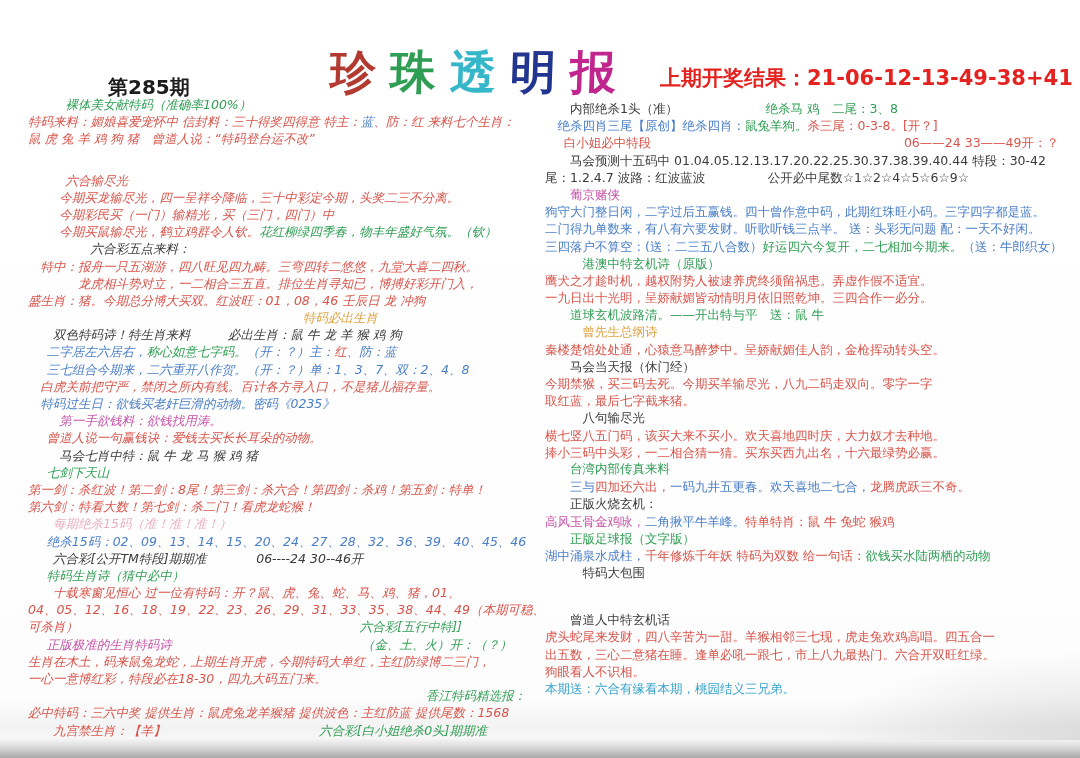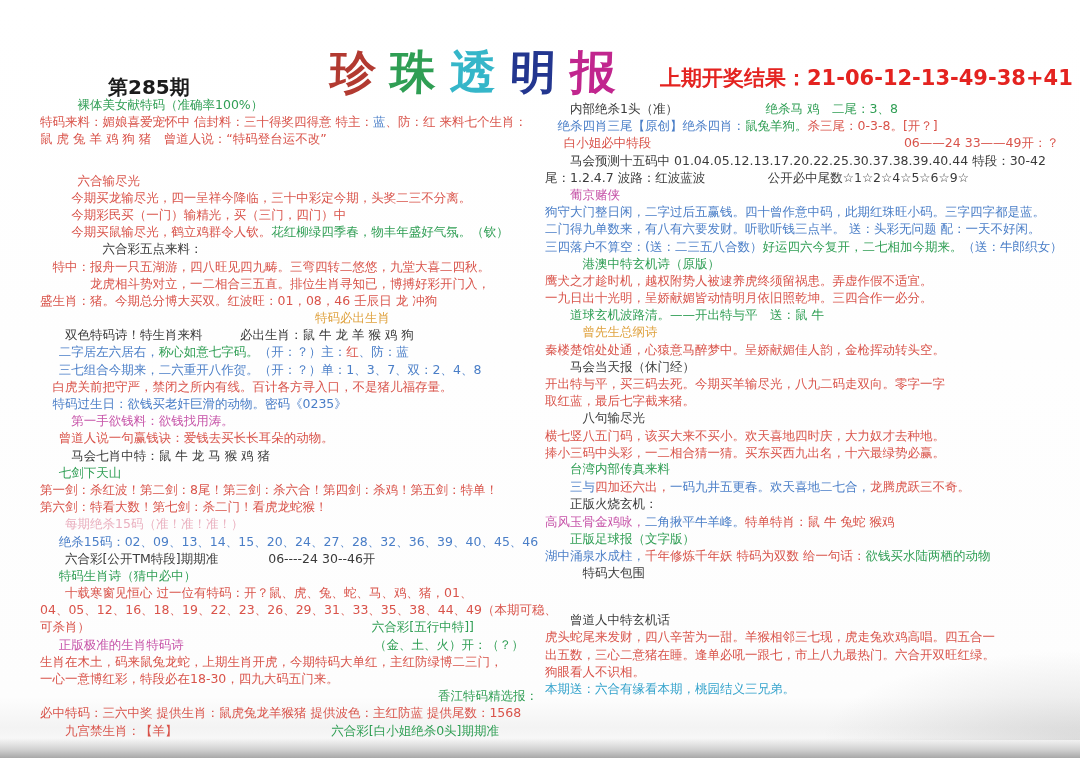--- a/index.html
+++ b/index.html
@@ -10,21 +10,21 @@
   }
   .page{position:absolute;inset:0;background:linear-gradient(180deg,#ffffff 0%,#fdfdfd 92%,#f3f3f3 96%,#ffffff 100%);}
   
   .hdr{position:absolute;left:0;top:14px;width:1043px;height:92px;}
   .issue{position:absolute;left:108px;top:60px;font-size:20px;font-weight:bold;color:#1c1c1c;}
   .title{position:absolute;left:330px;top:28px;font-size:46px;font-weight:bold;font-family:"DejaVu Serif",serif;letter-spacing:14px;white-space:nowrap;}
   .title span{display:inline-block;transform:skewX(-2deg);}
   .result{position:absolute;left:660px;top:50px;font-size:21px;font-weight:600;color:#e42320;white-space:nowrap;}
   
   .col{position:absolute;font-size:12.5px;line-height:17.2px;white-space:nowrap;}
-  .col-left{left:40px;top:96px;width:498px;}
+  .col-left{left:28px;top:96px;width:498px;font-style:italic;}
   .col-right{left:545px;top:100px;width:528px;}
   .line{height:17.2px;}
   .line.split{display:flex;justify-content:space-between;padding-right:14px;}
   .c-red{color:#d9534a;}
   .c-green{color:#2f9e54;}
   .c-blue{color:#4a7ec7;}
   .c-cyan{color:#35a3cc;}
   .c-magenta{color:#c653a8;}
   .c-orange{color:#dfa23f;}
   .c-pink{color:#eab0bf;}
@@ -104,21 +104,21 @@
       <div class="line"><span class="c-blue">狗守大门整日闲，二字过后五赢钱。四十曾作意中码，此期红珠旺小码。三字四字都是蓝。</span></div>
       <div class="line"><span class="c-blue">二门得九单数来，有八有六要发财。听歌听钱三点半。 送：头彩无问题 配：一天不好闲。</span></div>
       <div class="line"><span class="c-blue">三四落户不算空：(送：二三五八合数）</span><span class="c-green">好运四六今复开，二七相加今期来。</span><span class="c-blue">（送：牛郎织女）</span></div>
       <div class="line" style="padding-left: 37.5px;"><span class="c-green">港澳中特玄机诗（原版）</span></div>
       <div class="line"><span class="c-red">鹰犬之才趁时机，越权附势人被逮养虎终须留祸患。弄虚作假不适宜。</span></div>
       <div class="line"><span class="c-red">一九日出十光明，呈娇献媚皆动情明月依旧照乾坤。三四合作一必分。</span></div>
       <div class="line" style="padding-left: 25px;"><span class="c-green">道球玄机波路清。——开出特与平　送：鼠 牛</span></div>
       <div class="line" style="padding-left: 37.5px;"><span class="c-orange">曾先生总纲诗</span></div>
       <div class="line"><span class="c-red">秦楼楚馆处处通，心猿意马醉梦中。呈娇献媚佳人韵，金枪挥动转头空。</span></div>
       <div class="line" style="padding-left: 25px;"><span class="c-black">马会当天报（休门经）</span></div>
-      <div class="line"><span class="c-red">开出特与平，买三码去死。今期买羊输尽光，八九二码走双向。零字一字</span></div>
+      <div class="line"><span class="c-red">今期禁猴，买三码去死。今期买羊输尽光，八九二码走双向。零字一字</span></div>
       <div class="line"><span class="c-red">取红蓝，最后七字截来猪。</span></div>
       <div class="line" style="padding-left: 37.5px;"><span class="c-black">八句输尽光</span></div>
       <div class="line"><span class="c-red">横七竖八五门码，该买大来不买小。欢天喜地四时庆，大力奴才去种地。</span></div>
       <div class="line"><span class="c-red">捧小三码中头彩，一二相合猜一猜。买东买西九出名，十六最绿势必赢。</span></div>
       <div class="line" style="padding-left: 25px; font-family: Liberation Serif, serif;"><span class="c-green">台湾内部传真来料</span></div>
       <div class="line" style="padding-left: 25px;"><span class="c-blue">三与</span><span class="c-red">四加还六出，</span><span class="c-blue">一码九井五更春。欢天喜地二七合，</span><span class="c-red">龙腾虎跃三不奇。</span></div>
       <div class="line" style="padding-left: 25px;"><span class="c-black">正版火烧玄机：</span></div>
       <div class="line"><span class="c-magenta">高风玉骨金鸡咏，</span><span class="c-blue">二角揪平牛羊峰。</span><span class="c-red">特单特肖：鼠 牛 兔蛇 猴鸡</span></div>
       <div class="line" style="padding-left: 25px;"><span class="c-green">正版足球报（文字版）</span></div>
       <div class="line"><span class="c-blue">湖中涌泉水成柱，</span><span class="c-red">千年修炼千年妖 特码为双数 给一句话：</span><span class="c-green">欲钱买水陆两栖的动物</span></div>

